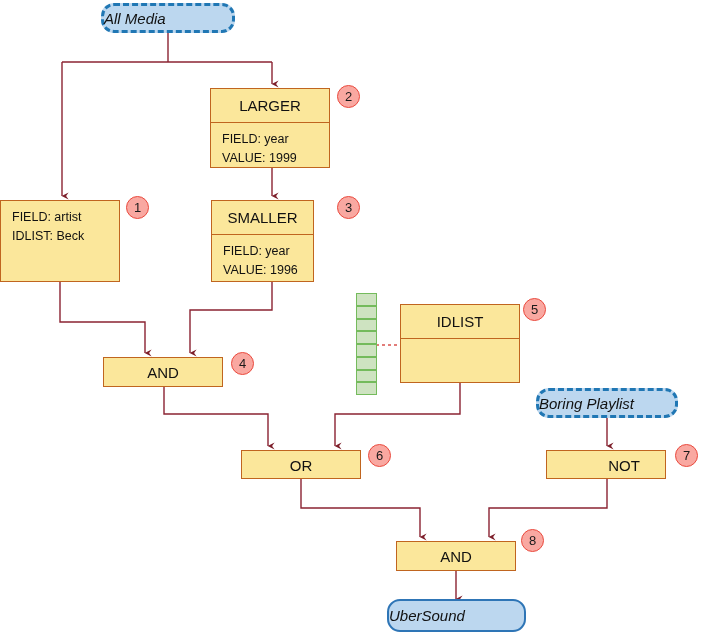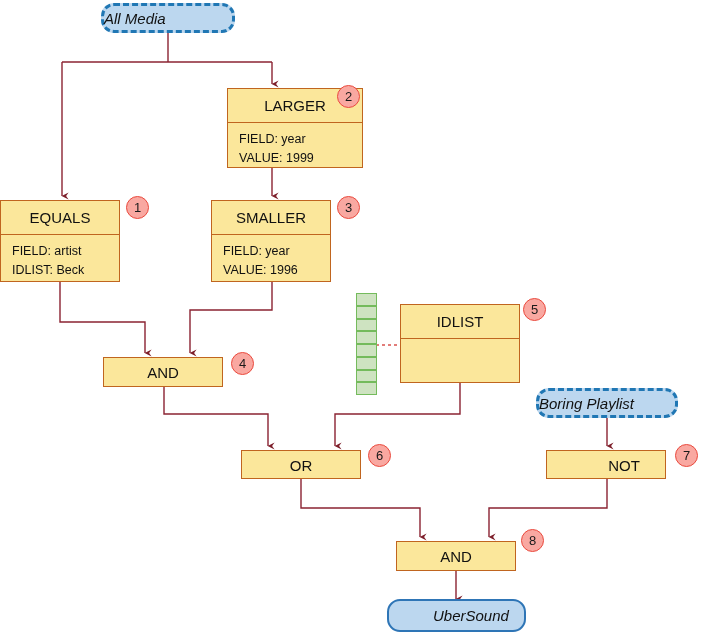--- a/index.html
+++ b/index.html
@@ -36,21 +36,20 @@
     align-items: center;
     font-style: italic;
     font-size: 15px;
     color: #111111;
   }
   .pill.dashed {
     border: 3px dashed #2077b4;
   }
   .pill.solid {
     border: 2px solid #2e75b6;
-    padding-left: 44px;
   }
 
   
   .opbox {
     position: absolute;
     box-sizing: border-box;
     background: #fbe79b;
     border: 1px solid #c0651f;
     display: flex;
     flex-direction: column;
@@ -153,42 +152,41 @@
 
   <div class="pill dashed" style="left:536px; top:388px; width:142px; height:30px;">
     <span>Boring Playlist</span>
   </div>
 
   <div class="pill solid" style="left:387px; top:599px; width:139px; height:33px;">
     <span>UberSound</span>
   </div>
 
   <div class="opbox" style="left:0px; top:200px; width:120px; height:82px;">
-    <div class="title">EQUALS</div>
     <div class="body">
       <div>FIELD: artist</div>
       <div>IDLIST: Beck</div>
     </div>
   </div>
   <div class="badge" style="left:126px; top:196px;">
     <span>1</span>
   </div>
 
-  <div class="opbox" style="left:227px; top:88px; width:136px; height:80px;">
+  <div class="opbox" style="left:210px; top:88px; width:120px; height:80px;">
     <div class="title">LARGER</div>
     <div class="body">
       <div>FIELD: year</div>
       <div>VALUE: 1999</div>
     </div>
   </div>
   <div class="badge" style="left:337px; top:85px;">
     <span>2</span>
   </div>
 
-  <div class="opbox" style="left:211px; top:200px; width:120px; height:82px;">
+  <div class="opbox" style="left:211px; top:200px; width:103px; height:82px;">
     <div class="title">SMALLER</div>
     <div class="body">
       <div>FIELD: year</div>
       <div>VALUE: 1996</div>
     </div>
   </div>
   <div class="badge" style="left:337px; top:196px;">
     <span>3</span>
   </div>
 

